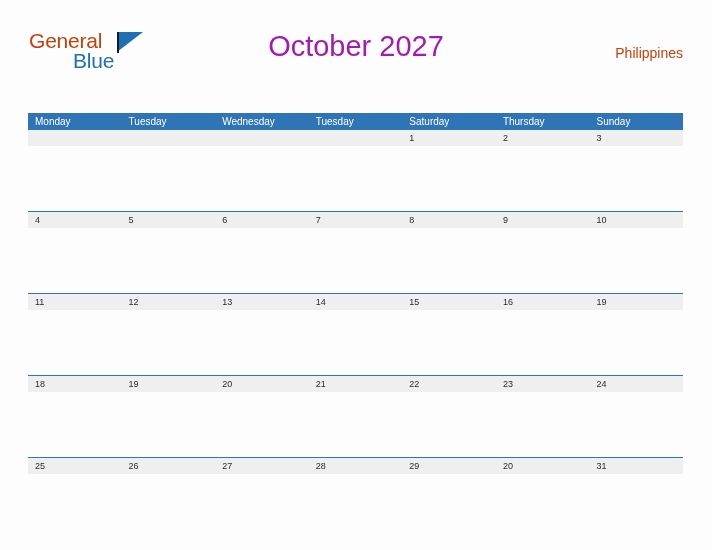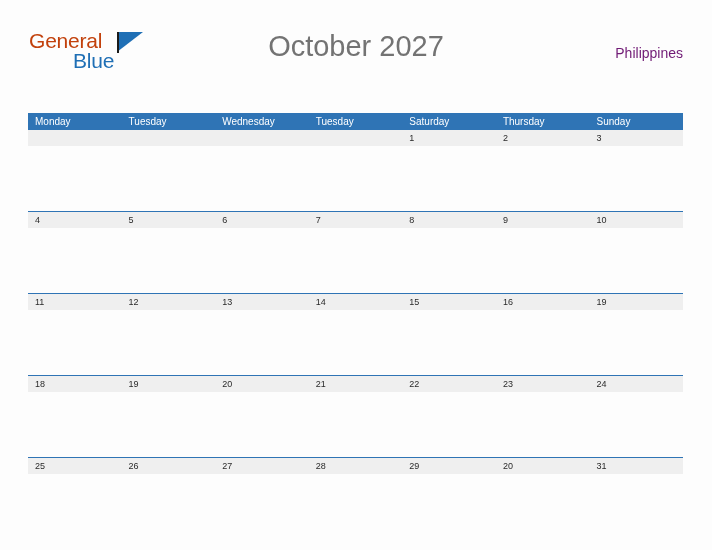--- a/index.html
+++ b/index.html
@@ -66,31 +66,31 @@
     height: 21px;
   }
 
   .cal-title {
     position: absolute;
     left: 0;
     top: 30px;
     width: 712px;
     text-align: center;
     font-size: 29px;
-    color: #737373;
+    color: #a21caf;
     font-family: "Liberation Sans", sans-serif;
     letter-spacing: 0px;
   }
 
   .country {
     position: absolute;
     right: 29px;
     top: 45px;
     font-size: 14px;
-    color: #701a75;
+    color: #c2410c;
     font-family: "Liberation Sans", sans-serif;
     text-align: center;
   }
 
   
   .grid {
     position: absolute;
     left: 28px;
     top: 79px;
     width: 655px;

